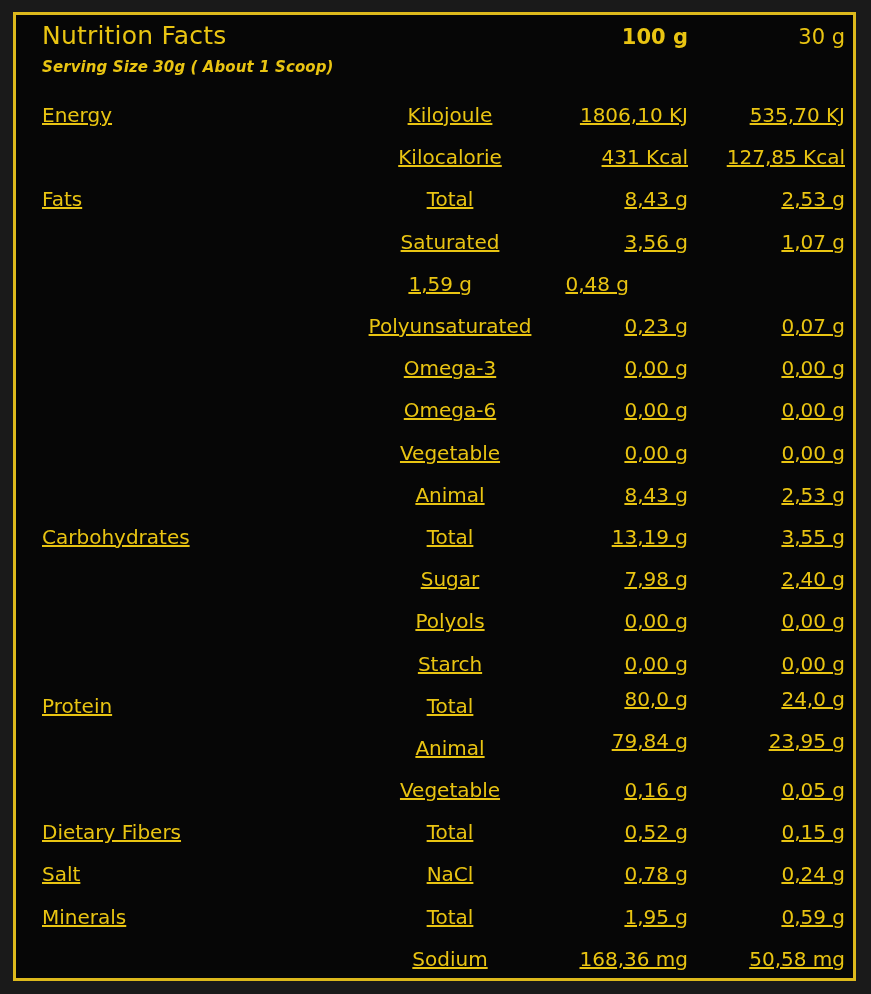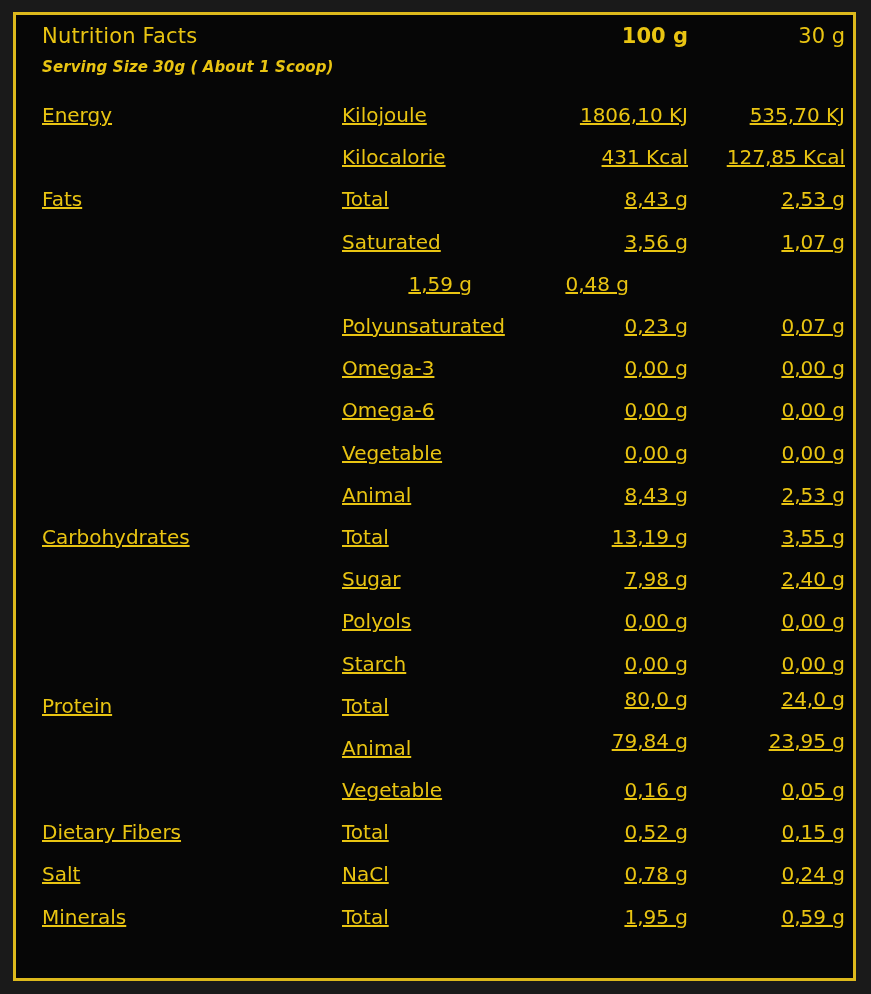--- a/index.html
+++ b/index.html
@@ -16,37 +16,37 @@
     position:absolute;left:13px;top:12px;width:843px;height:969px;
     background:var(--bg-panel);
     border:3px solid var(--border-yellow);
   }
   .header-row{
     display:flex;align-items:baseline;
     margin:3px 0 0 0;
     padding:0 8px 0 26px;
     height:36px;line-height:36px;
   }
-  .title{flex:1;font-size:21px;font-weight:500;letter-spacing:.2px;}
+  .title{flex:1;font-size:25px;font-weight:500;letter-spacing:.2px;}
   .col-head{font-size:21px;text-align:right;}
   .col-head.h100{width:130px;font-weight:bold;}
   .col-head.h30{width:157px;}
   .serving{
     margin-top:2px;height:22px;line-height:22px;
     padding-left:26px;font-size:15px;font-weight:bold;letter-spacing:.1px;font-style:italic;
   }
   .rows{margin-top:16px;text-decoration:underline;}
   .row{
     display:flex;align-items:center;
     height:42.2px;
     padding:0 8px 0 26px;
     font-size:20px;
   }
   .cat{width:300px;text-align:left;white-space:nowrap;}
-  .sub{flex:1;text-align:left;white-space:nowrap;}
+  .sub{flex:1;text-align:center;white-space:nowrap;}
   .v1{width:130px;text-align:right;white-space:nowrap;}
   .v2{width:157px;text-align:right;white-space:nowrap;}
   .raised{transform:translateY(-7px);}
 </style>
 </head>
 <body>
 
 <div class="panel">
 
   <div class="header-row">
@@ -190,15 +190,21 @@
     <div class="v2">0,24 g</div>
   </div>
 
   <div class="row">
     <div class="cat">Minerals</div>
     <div class="sub">Total</div>
     <div class="v1">1,95 g</div>
     <div class="v2">0,59 g</div>
   </div>
 
+  <div class="row">
+    <div class="cat"></div>
+    <div class="sub">Sodium</div>
+    <div class="v1">168,36 mg</div>
+    <div class="v2">50,58 mg</div>
+  </div>
 </div>
 
 </div>
 
 </body></html>

